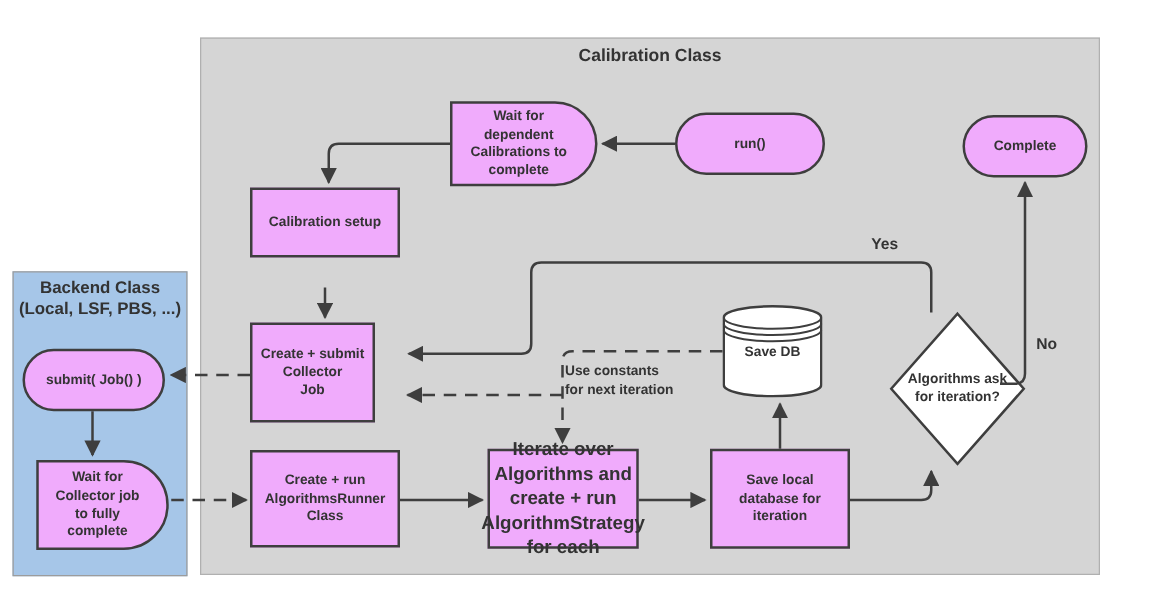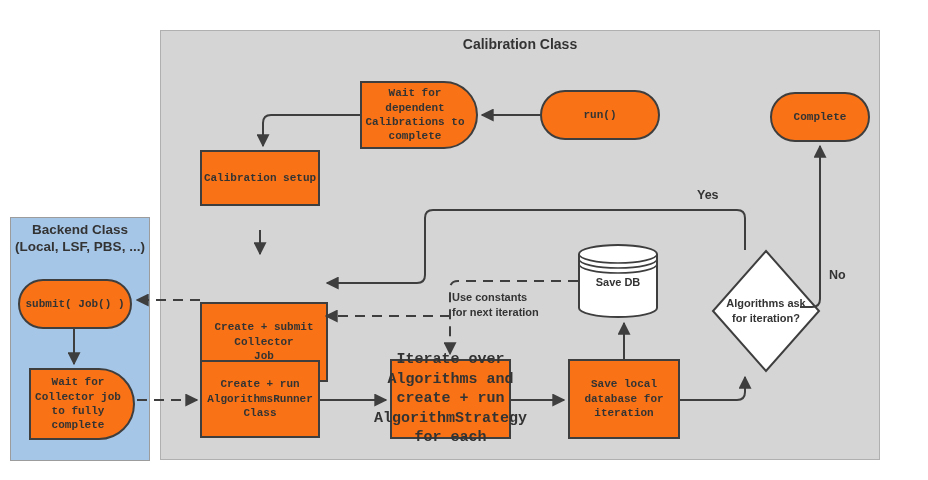--- a/index.html
+++ b/index.html
@@ -7,29 +7,29 @@
     width:928px;height:480px;position:relative;background:#ffffff;
     font-family:"Liberation Sans", sans-serif;overflow:hidden;
   }
   .container{position:absolute;box-sizing:border-box;z-index:0;}
   #calibration-container{left:160px;top:30px;width:720px;height:430px;background:#d5d5d5;border:1px solid #b0b0b0;}
   #backend-container{left:10px;top:217px;width:140px;height:244px;background:#a6c6e8;border:1px solid #9c9c9c;}
   .ctitle{font-weight:700;font-size:14px;color:#333;text-align:center;white-space:pre-line;line-height:1.25;padding-top:5px;}
   #backend-container .ctitle{font-size:13.5px;padding-top:4px;}
 
   .shape{
-    position:absolute;box-sizing:border-box;background:#f97316;border:2px solid #3e3e3e;
+    position:absolute;box-sizing:border-box;background:#f0abfc;border:2px solid #3e3e3e;
     display:flex;align-items:center;justify-content:center;text-align:center;
-    font-weight:700;font-size:11px;color:#333;white-space:pre-line;line-height:1.35;z-index:2;font-family:Liberation Mono, monospace;
+    font-weight:700;font-size:11px;color:#333;white-space:pre-line;line-height:1.35;z-index:2;
   }
   #wait-dependent{left:360px;top:81px;width:118px;height:68px;border-radius:0 34px 34px 0;padding-right:8px;line-height:1.3;}
   #run-node{left:540px;top:90px;width:120px;height:50px;border-radius:25px;}
   #complete-node{left:770px;top:92px;width:100px;height:50px;border-radius:25px;}
   #calibration-setup{left:200px;top:150px;width:120px;height:56px;}
-  #collector-job{left:200px;top:258px;width:128px;height:80px;margin-top:44px;}
+  #collector-job{left:200px;top:258px;width:100px;height:80px;}
   #algorithms-runner{left:200px;top:360px;width:120px;height:78px;}
   #iterate-node{left:390px;top:359px;width:121px;height:80px;font-size:15px;line-height:1.3;}
   #save-local{left:568px;top:359px;width:112px;height:80px;}
   #submit-job{left:18px;top:279px;width:114px;height:50px;border-radius:25px;}
   #wait-collector{left:29px;top:368px;width:106px;height:72px;border-radius:0 36px 36px 0;padding-right:8px;line-height:1.3;}
 
   #local-db{position:absolute;left:578px;top:244px;width:80px;height:74px;z-index:2;}
   #local-db .db-label{position:absolute;left:0;right:0;top:32px;text-align:center;font-weight:700;font-size:11px;color:#333;}
   #decision-node{position:absolute;left:711px;top:249px;width:110px;height:124px;z-index:2;}
   #decision-node .dlabel{

